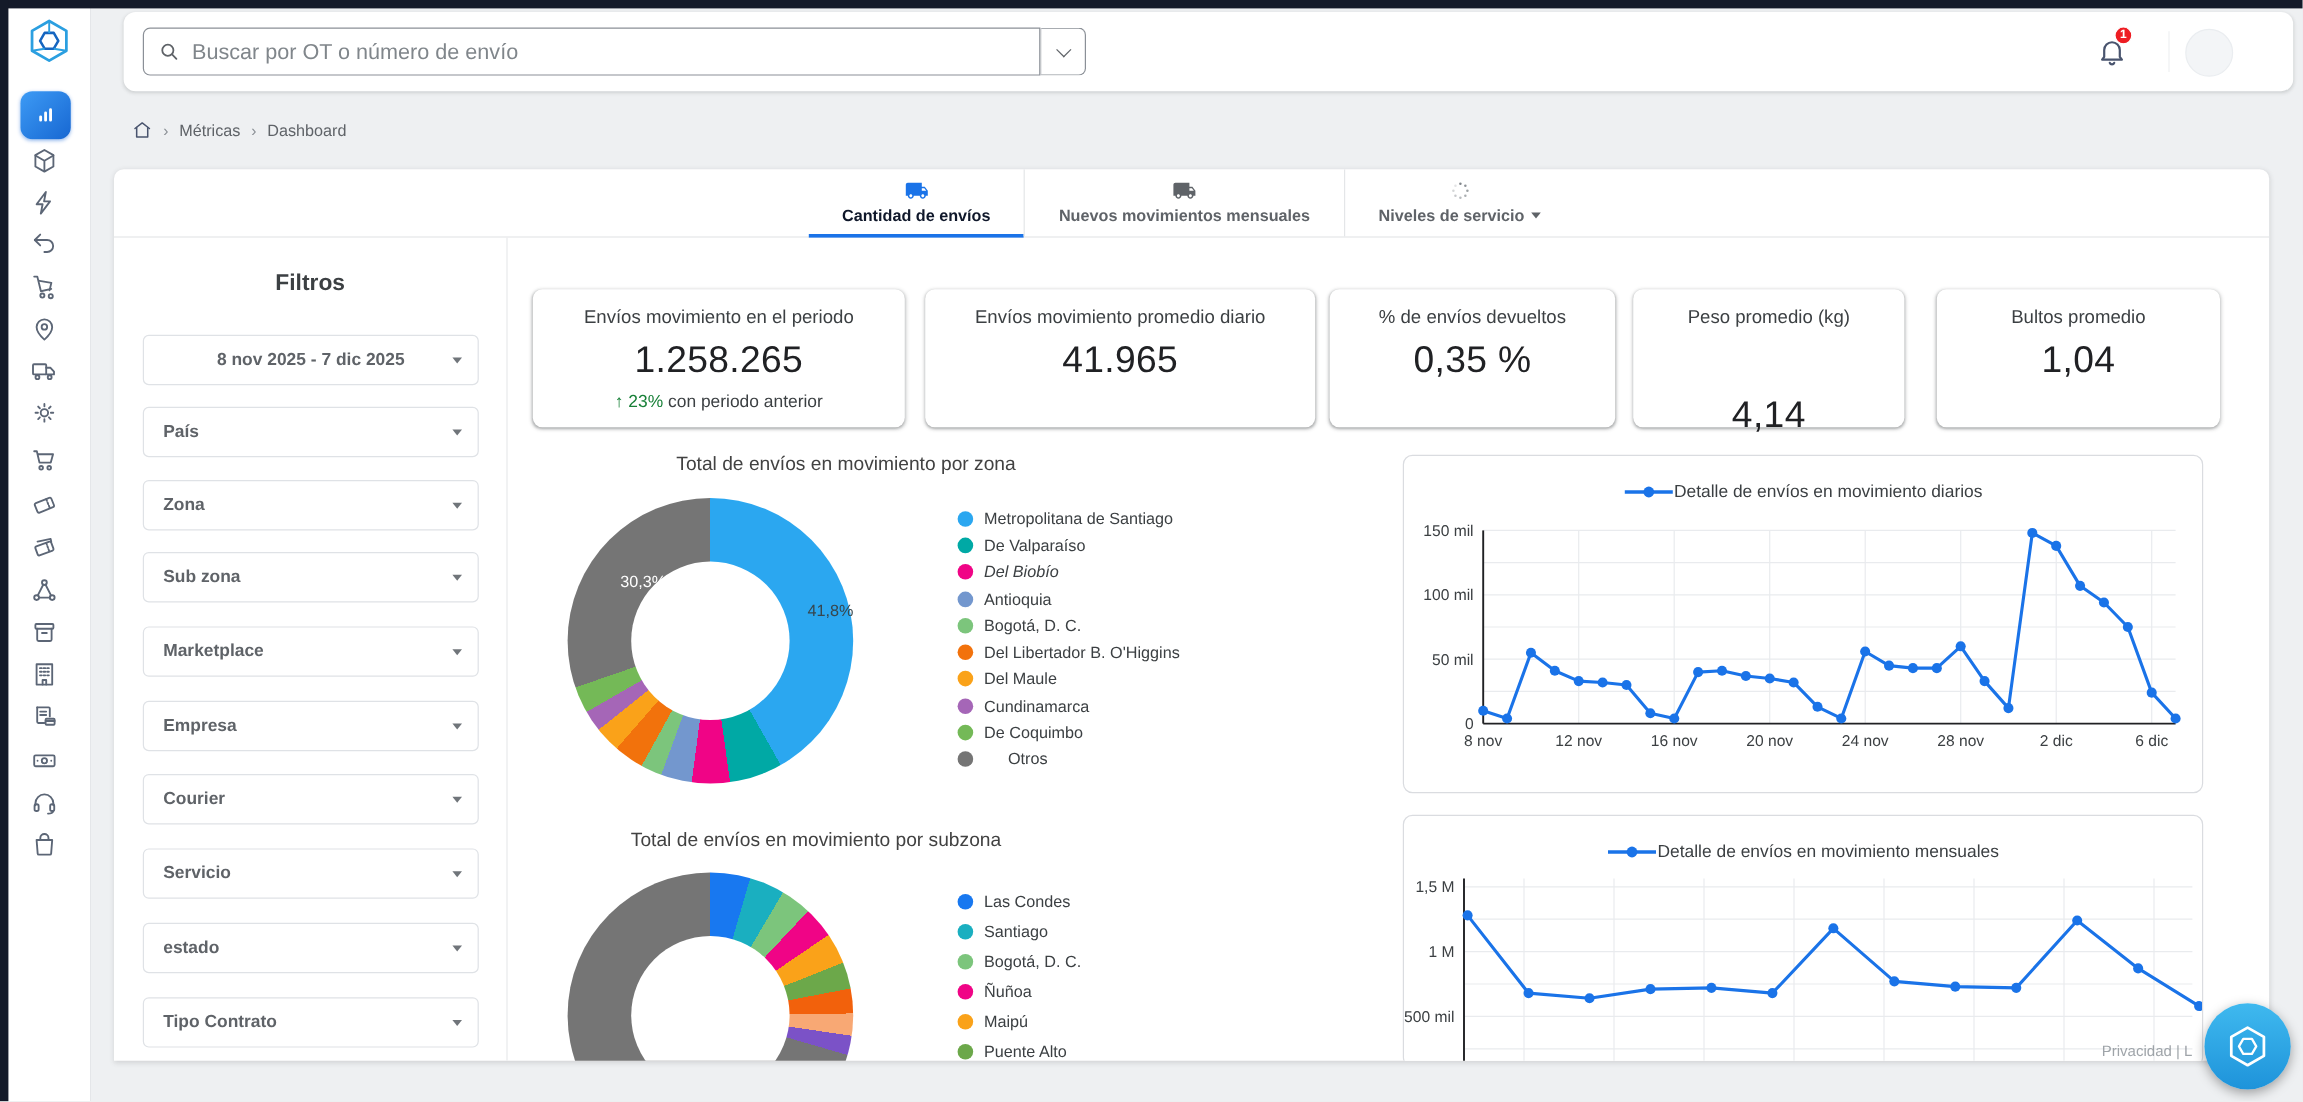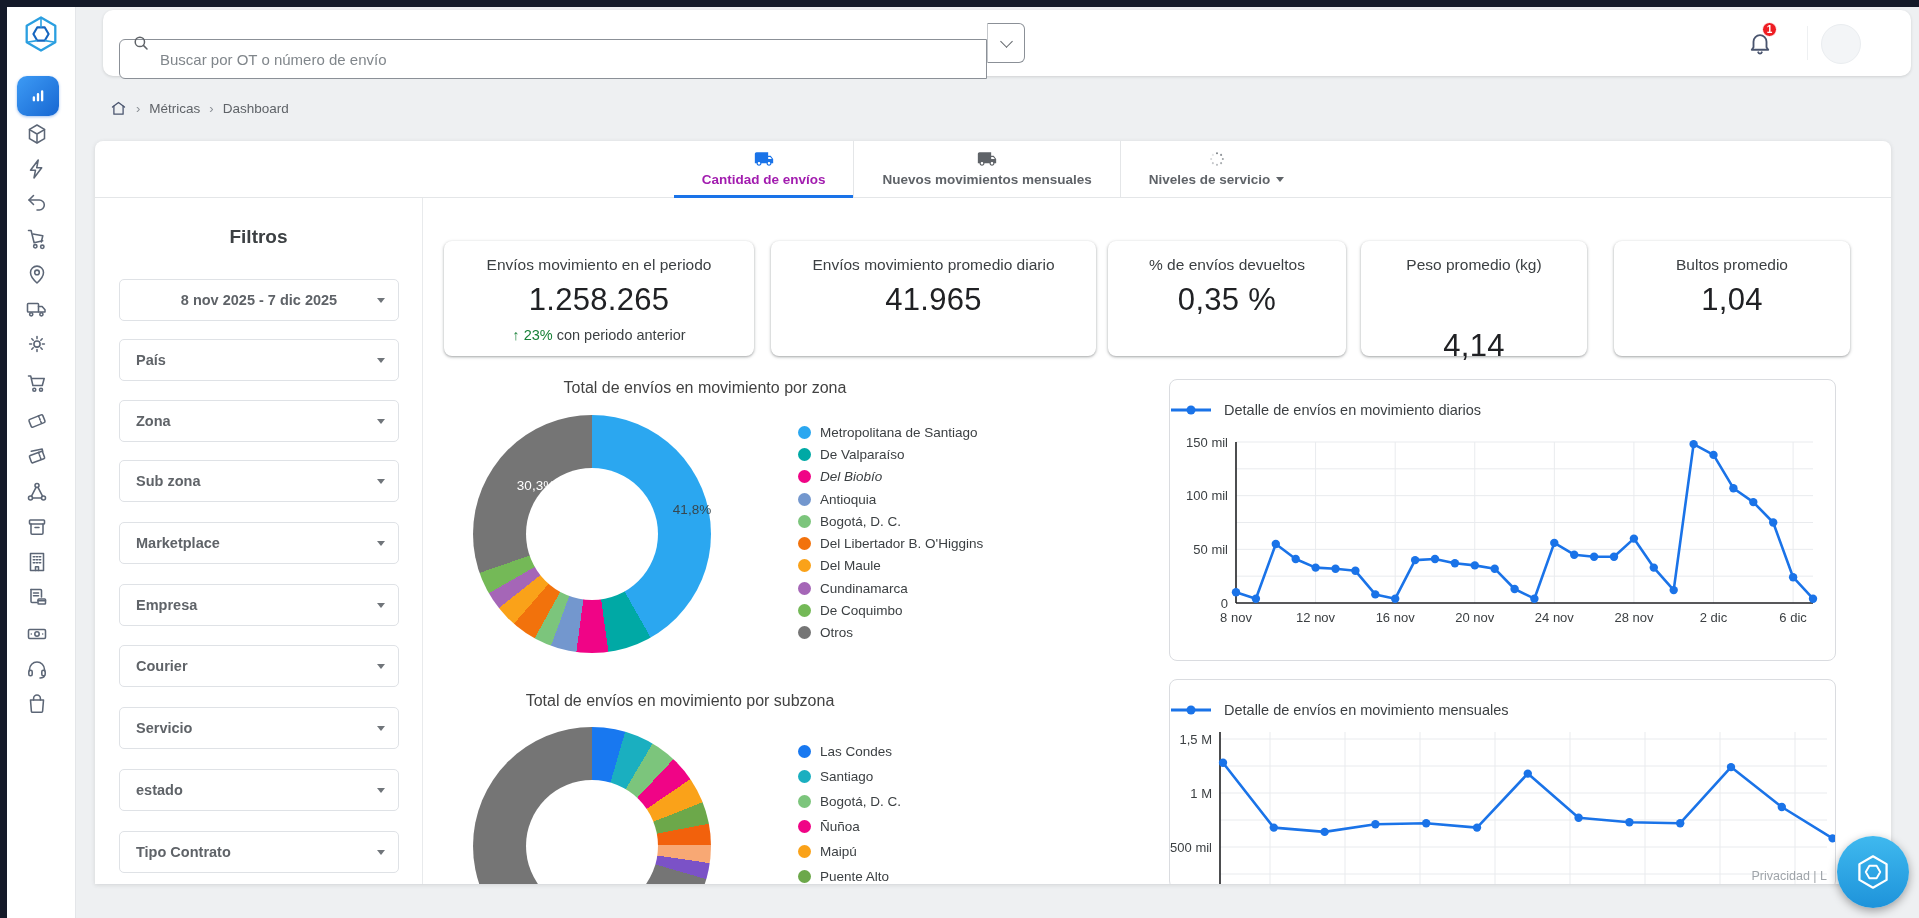--- a/index.html
+++ b/index.html
@@ -16,22 +16,22 @@
     box-shadow:0 1px 3px rgba(21,101,216,.4);cursor:pointer;}
   .rail-active .ic{stroke:#fff;stroke-width:2.6;width:22px;height:22px;}
   .rail-item{position:absolute;left:18px;width:24px;height:24px;cursor:pointer;}
   .ic{width:100%;height:100%;fill:none;stroke:#5c6676;stroke-width:1.55;stroke-linecap:round;stroke-linejoin:round;}
 
   
   .topbar{position:absolute;left:103px;top:10px;width:1808px;height:66px;background:#fff;border-radius:10px;
     box-shadow:0 1px 3px rgba(60,64,67,.18);z-index:20;}
   .search-wrap{position:absolute;left:16px;top:13px;display:flex;}
   .search-box{position:relative;}
-  .search-input{width:868px;height:40px;box-sizing:border-box;border:1px solid #8b9097;border-radius:6px 0 0 6px;
-    padding:0 12px 0 40px;font-family:"Liberation Sans",sans-serif;font-size:15px;color:#202124;outline:none;background:#fff;margin-top:16px;}
+  .search-input{width:748px;height:40px;box-sizing:border-box;border:1px solid #8b9097;border-radius:6px 0 0 6px;
+    padding:0 12px 0 40px;font-family:"Liberation Sans",sans-serif;font-size:18px;color:#202124;outline:none;background:#fff;}
   .search-input::placeholder{color:#80868b;}
   .search-icon{position:absolute;left:13px;top:11px;width:18px;height:18px;}
   .search-icon .ic{stroke:#5f6368;stroke-width:2;}
   .search-caret-btn{width:38px;height:40px;box-sizing:border-box;border:1px solid #8b9097;border-left:1px solid #c4c7cb;
     border-radius:0 6px 6px 0;background:#fff;display:flex;align-items:center;justify-content:center;cursor:pointer;}
   .chev{width:8px;height:8px;border-right:1.8px solid #5f6368;border-bottom:1.8px solid #5f6368;transform:rotate(45deg);margin-top:-4px;}
   .bell{position:absolute;left:1644px;top:20px;width:26px;height:26px;cursor:pointer;}
   .bell .ic{stroke:#49546e;stroke-width:1.7;}
   .badge{position:absolute;left:1659px;top:12px;min-width:15px;height:15px;padding:0 2px;border-radius:9px;background:#ee1d23;
     color:#fff;font-size:10px;font-weight:700;display:flex;align-items:center;justify-content:center;border:1.5px solid #fff;box-sizing:border-box;}
@@ -46,21 +46,21 @@
   .crumb{cursor:pointer;}
 
   
   .content{position:absolute;left:95px;top:141px;width:1796px;height:743px;background:#fff;border-radius:8px 8px 0 0;
     box-shadow:0 1px 4px rgba(60,64,67,.16);overflow:hidden;z-index:10;}
 
   .tabbar{position:absolute;left:0;top:0;width:100%;height:57px;border-bottom:1px solid #e4e6e8;display:flex;justify-content:center;box-sizing:border-box;}
   .tab{display:flex;flex-direction:column;align-items:center;justify-content:center;gap:3px;padding:0 28px;cursor:pointer;
     color:#5f6368;font-size:13.5px;font-weight:700;box-sizing:border-box;border-bottom:3px solid transparent;height:57px;}
   .tab svg{width:20px;height:20px;}
-  .tab.active{color:#a21caf;border-bottom-color:#1a73e8;}
+  .tab.active{color:#0f172a;border-bottom-color:#1a73e8;}
   .tab-divider{width:1px;background:#e4e6e8;height:56px;}
   .tab-label-row{display:flex;align-items:center;gap:6px;}
   .caret-tri{width:0;height:0;border-left:4.5px solid transparent;border-right:4.5px solid transparent;border-top:5px solid #5f6368;}
 
   
   .filters-col{position:absolute;left:0;top:57px;width:327px;height:686px;border-right:1px solid #e8eaec;}
   .filters-title{position:absolute;top:28px;width:100%;text-align:center;font-size:19px;font-weight:700;color:#3c4043;}
   .filter-field{position:absolute;left:24px;width:280px;height:42px;box-sizing:border-box;border:1px solid #dfe2e6;border-radius:5px;
     background:#fff;display:flex;align-items:center;padding:0 16px;font-size:14.5px;color:#5f6368;cursor:pointer;font-weight:bold;}
   .filter-field.date{justify-content:center;}
@@ -79,21 +79,21 @@
   .donut{position:absolute;width:238px;height:238px;border-radius:50%;}
   .donut-hole{position:absolute;left:53px;top:53px;width:132px;height:132px;border-radius:50%;background:#fff;}
   .donut-label{position:absolute;font-size:13.5px;transform:translate(-50%,-50%);white-space:nowrap;}
   .legend{position:absolute;}
   .legend-row{display:flex;align-items:center;}
   .legend-dot{width:13px;height:13px;border-radius:50%;margin-right:9px;flex:none;}
   .legend-text{font-size:13.5px;color:#3c4043;white-space:nowrap;}
 
   
   .chart-card{position:absolute;background:#fff;border:1px solid #dadce0;border-radius:8px;box-sizing:border-box;overflow:hidden;}
-  .chart-legend{position:absolute;top:22px;width:100%;display:flex;align-items:center;justify-content:flex-start;gap:12px;
+  .chart-legend{position:absolute;top:22px;width:100%;display:flex;align-items:center;justify-content:center;gap:0;
     font-size:14.5px;color:#3c4043;}
   .chart-svg{position:absolute;left:0;top:0;}
   .chart-svg text{font-family:"Liberation Sans",sans-serif;font-size:13px;fill:#3c4043;}
   .watermark{position:absolute;right:8px;bottom:5px;font-size:12.5px;color:#8f959b;opacity:.85;cursor:pointer;white-space:nowrap;}
 
   
   .fab{position:absolute;left:1837px;top:836px;width:72px;height:72px;border-radius:50%;
     background:linear-gradient(180deg,#3fb9ef,#1e93da);box-shadow:0 3px 10px rgba(0,0,0,.35);
     display:flex;align-items:center;justify-content:center;cursor:pointer;z-index:50;}
 </style>
@@ -492,21 +492,21 @@
           <div class="legend-text">Del Maule</div>
         </div>
         <div class="legend-row" style="height: 22.3px;">
           <div class="legend-dot" style="background: rgb(165, 102, 183);"></div>
           <div class="legend-text">Cundinamarca</div>
         </div>
         <div class="legend-row" style="height: 22.3px;">
           <div class="legend-dot" style="background: rgb(116, 185, 87);"></div>
           <div class="legend-text">De Coquimbo</div>
         </div>
-        <div class="legend-row" style="height: 22.3px;">
+        <div class="legend-row" style="height: 22.3px; gap: 20px;">
           <div class="legend-dot" style="background: rgb(117, 117, 117);"></div>
           <div class="legend-text">Otros</div>
         </div>
       </div>
       <div class="donut" style="left: 378px; top: 586px; background: conic-gradient(rgb(24, 120, 240) 0deg, rgb(24, 120, 240) 16.2deg, rgb(26, 175, 192) 16.2deg, rgb(26, 175, 192) 30.6deg, rgb(124, 197, 124) 30.6deg, rgb(124, 197, 124) 43.2deg, rgb(240, 4, 134) 43.2deg, rgb(240, 4, 134) 55.8deg, rgb(250, 162, 25) 55.8deg, rgb(250, 162, 25) 68.4deg, rgb(108, 168, 74) 68.4deg, rgb(108, 168, 74) 79.2deg, rgb(242, 97, 12) 79.2deg, rgb(242, 97, 12) 89.28deg, rgb(248, 168, 116) 89.28deg, rgb(248, 168, 116) 98.28deg, rgb(123, 82, 199) 98.28deg, rgb(123, 82, 199) 106.2deg, rgb(117, 117, 117) 106.2deg, rgb(117, 117, 117) 360deg);">
         <div class="donut-hole"></div>
       </div>
       <div class="legend" style="left: 703px; top: 598px;">
         <div class="legend-row" style="height: 25px;">
           <div class="legend-dot" style="background: rgb(24, 120, 240);"></div>

